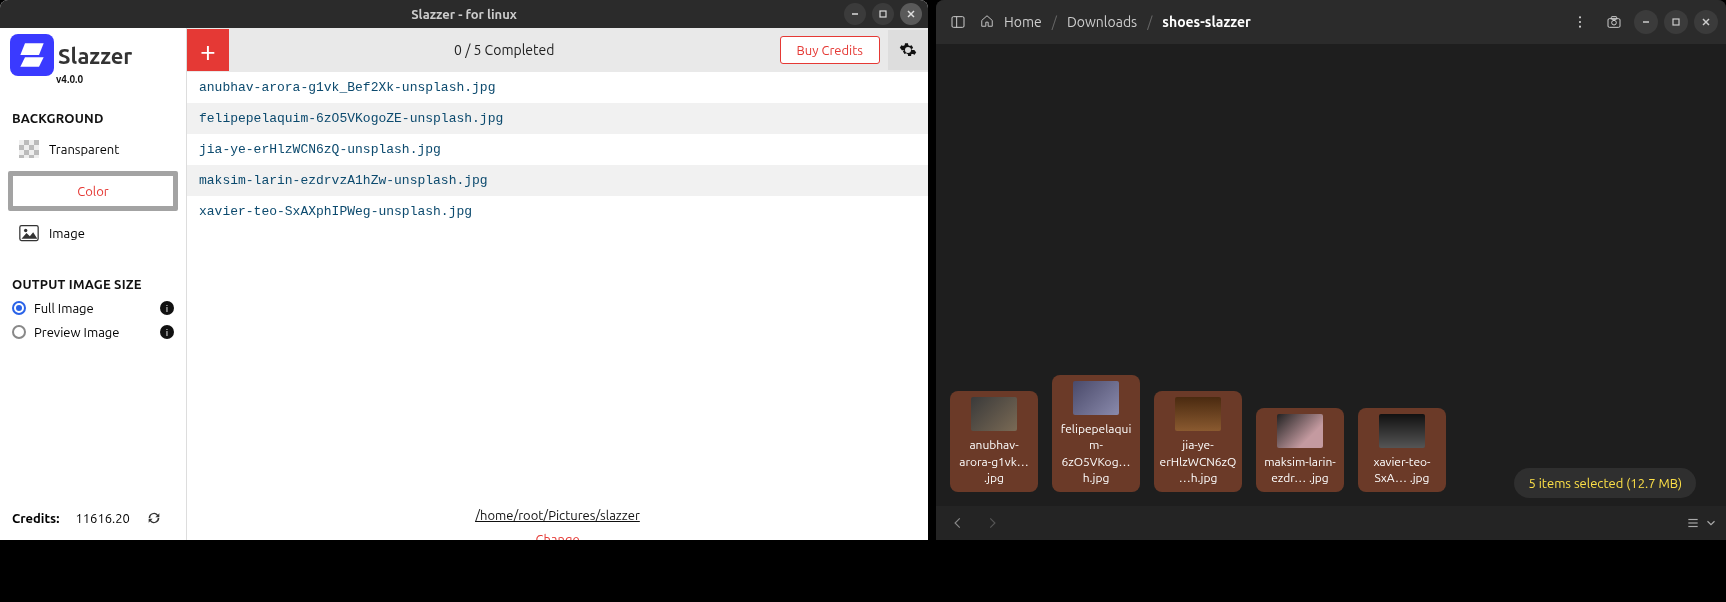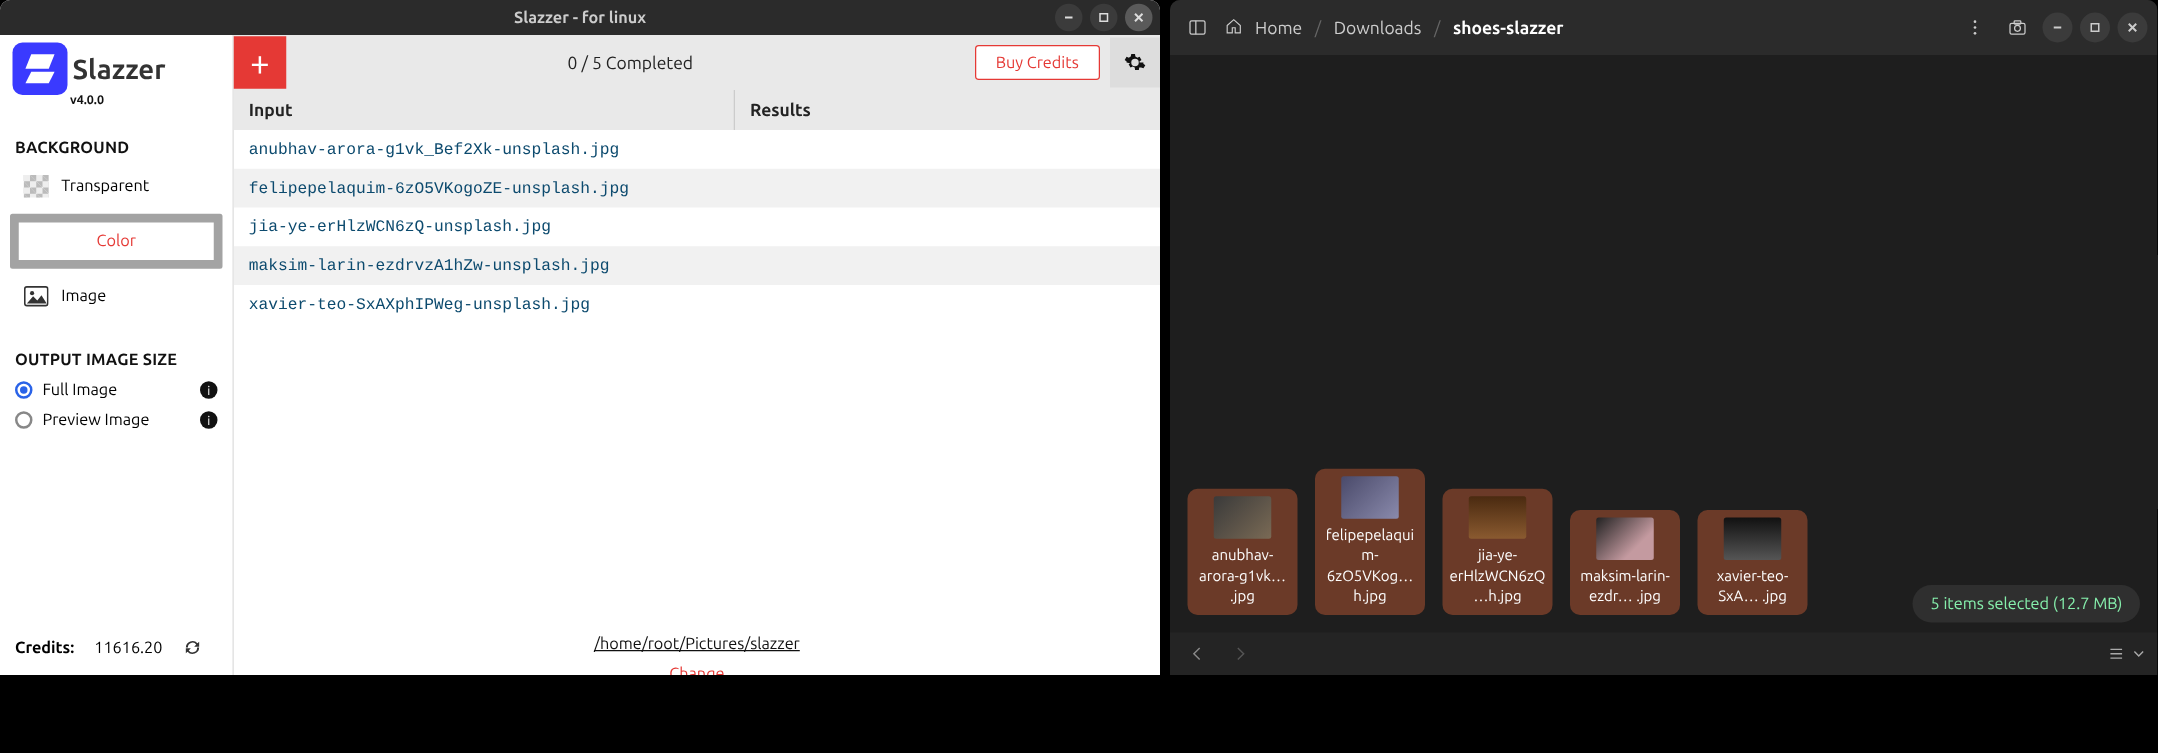--- a/index.html
+++ b/index.html
@@ -18,21 +18,21 @@
   .slz-sidebar { width: 186px; background: #fff; display: flex; flex-direction: column; padding: 4px 0 0 0; }
   .slz-logo-row { display: flex; align-items: center; padding: 2px 10px 2px 10px; gap: 4px; }
   .slz-logo-badge { width: 44px; height: 42px; background: #3a3aff; border-radius: 8px; display: flex; align-items: center; justify-content: center; }
   .slz-logo-badge svg { width: 28px; height: 28px; }
   .slz-logo-text { font-size: 22px; font-weight: 700; color: #333; }
   .slz-version { font-size: 10px; font-weight: 700; color: #111; padding-left: 56px; margin-top: -4px; }
 
   .slz-section-title { font-size: 13px; font-weight: 700; color: #111; padding: 26px 12px 6px 12px; letter-spacing: 0.2px; }
   .slz-bg-options { padding: 0 8px; display: flex; flex-direction: column; gap: 4px; }
   .slz-bg-opt { display: flex; align-items: center; gap: 10px; font-size: 13px; padding: 8px 10px; border: 1px solid transparent; border-radius: 2px; cursor: pointer; }
-  .slz-bg-opt.active { border: 7px solid #a3a3a3; color: #e53935; justify-content: center; }
+  .slz-bg-opt.active { border: 5px solid #a3a3a3; color: #e53935; justify-content: center; }
   .bg-icon { width: 20px; height: 18px; }
   .bg-icon.transp { background:
     linear-gradient(45deg,#bbb 25%,transparent 25%,transparent 75%,#bbb 75%),
     linear-gradient(45deg,#bbb 25%,#eee 25%,#eee 75%,#bbb 75%);
     background-size: 10px 10px; background-position: 0 0, 5px 5px; }
   .bg-icon.imgic { display:flex; }
   .bg-icon.imgic svg { width: 20px; height: 18px; }
 
   .slz-sizeopts { padding: 4px 12px; display: flex; flex-direction: column; gap: 10px; }
   .slz-radio-row { display: flex; align-items: center; justify-content: space-between; font-size: 13px; }
@@ -83,21 +83,21 @@
   .fm-home-ic svg { width: 14px; height: 14px; }
   .fm-right-ctrl { display: flex; gap: 6px; align-items: center; }
   .fm-winbtn { width: 24px; height: 24px; border-radius: 50%; background: #3b3b3b; display: flex; align-items: center; justify-content: center; cursor: pointer; }
   .fm-winbtn svg { width: 10px; height: 10px; stroke: #ccc; }
 
   .fm-body { flex: 1; display: flex; padding: 14px; gap: 14px; align-items: flex-end; position: relative; }
   .fm-thumb { width: 88px; background: #6b3a28; border-radius: 8px; padding: 6px 4px 6px 4px; display: flex; flex-direction: column; align-items: center; cursor: pointer; }
   .fm-thumb-img { width: 46px; height: 34px; background: #444; border-radius: 2px; margin-bottom: 6px; background-size: cover; }
   .fm-thumb-label { color: #fff; font-size: 12px; line-height: 1.35; text-align: center; word-break: break-word; }
 
-  .fm-status { position: absolute; right: 14px; bottom: 8px; background: #2f2f2f; color: #86efac; font-size: 13px; padding: 8px 14px; border-radius: 16px; }
+  .fm-status { position: absolute; right: 30px; bottom: 8px; background: #2f2f2f; color: #fde047; font-size: 13px; padding: 8px 14px; border-radius: 16px; }
 
   .fm-bottom { height: 34px; background: #242424; display: flex; align-items: center; padding: 0 8px; gap: 6px; }
   .fm-navbtn { width: 28px; height: 28px; display: flex; align-items: center; justify-content: center; color: #888; cursor: pointer; }
   .fm-viewsel { margin-left: auto; display: flex; align-items: center; gap: 4px; color: #aaa; }
   .fm-viewsel svg { width: 14px; height: 14px; }
 
   
   .th1 { background: linear-gradient(135deg,#3a3a3a,#7a6a55); }
   .th2 { background: linear-gradient(135deg,#4a4a6a,#8a8aac); }
   .th3 { background: linear-gradient(180deg,#4a2a10,#8a5a30); }
@@ -199,24 +199,20 @@
         <div class="add-btn">+</div>
         <div class="progress-txt">0 / 5 Completed</div>
         <button class="buy-btn">Buy Credits</button>
         <div class="gear-btn">
           <svg viewBox="0 0 24 24">
               <path fill="#111" d="M12 8a4 4 0 1 0 0 8 4 4 0 0 0 0-8zm9 4a7 7 0 0 1-.1 1.2l2.1 1.6-2 3.4-2.5-1a7 7 0 0 1-2 .1l-.4 2.7h-4l-.4-2.7a7 7 0 0 1-2-1.1l-2.5 1-2-3.4 2.1-1.6A7 7 0 0 1 3 12a7 7 0 0 1 .1-1.2L1 9.2l2-3.4 2.5 1a7 7 0 0 1 2-1.1L8 3h4l.4 2.7a7 7 0 0 1 2 1.1l2.5-1 2 3.4-2.1 1.6c0 .4.1.8.1 1.2z"></path>
             </svg>
         </div>
       </div>
 
-      <div class="slz-columns-head">
-        <div class="slz-col-input">Input</div>
-        <div class="slz-col-results">Results</div>
-      </div>
 
       <div class="slz-filelist">
         <div class="slz-filerow">anubhav-arora-g1vk_Bef2Xk-unsplash.jpg</div>
         <div class="slz-filerow">felipepelaquim-6zO5VKogoZE-unsplash.jpg</div>
         <div class="slz-filerow">jia-ye-erHlzWCN6zQ-unsplash.jpg</div>
         <div class="slz-filerow">maksim-larin-ezdrvzA1hZw-unsplash.jpg</div>
         <div class="slz-filerow">xavier-teo-SxAXphIPWeg-unsplash.jpg</div>
       </div>
 
       <div class="slz-bottom">

